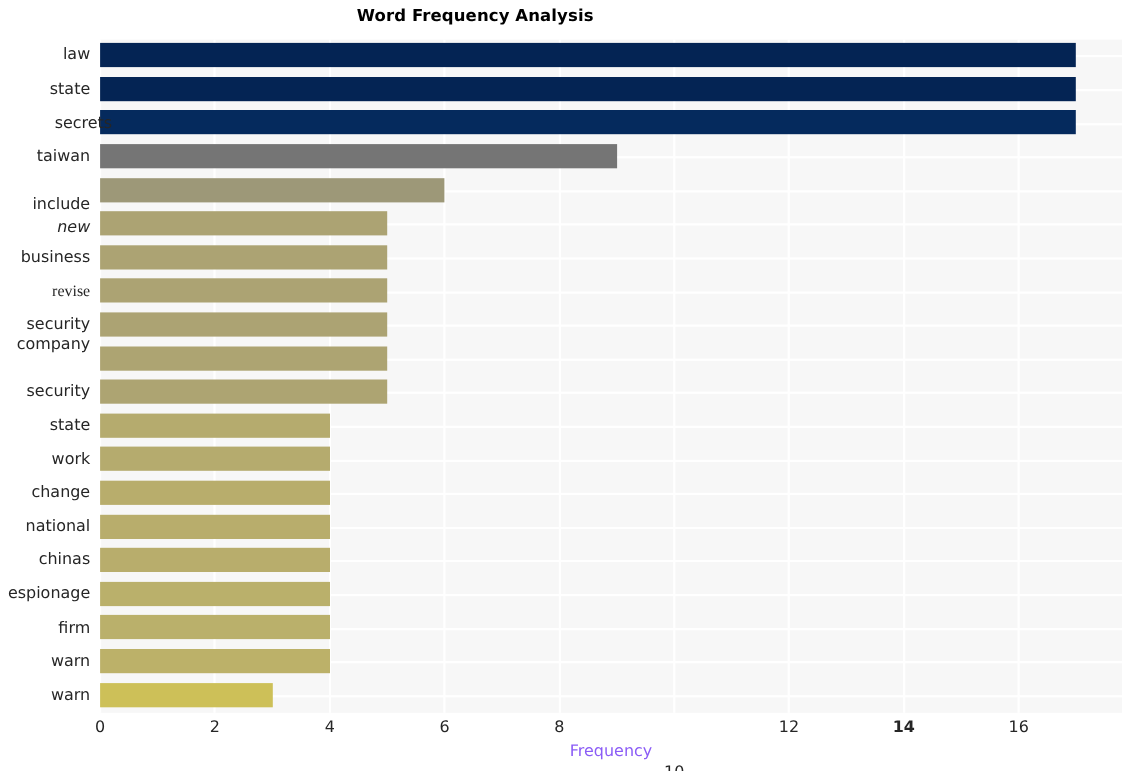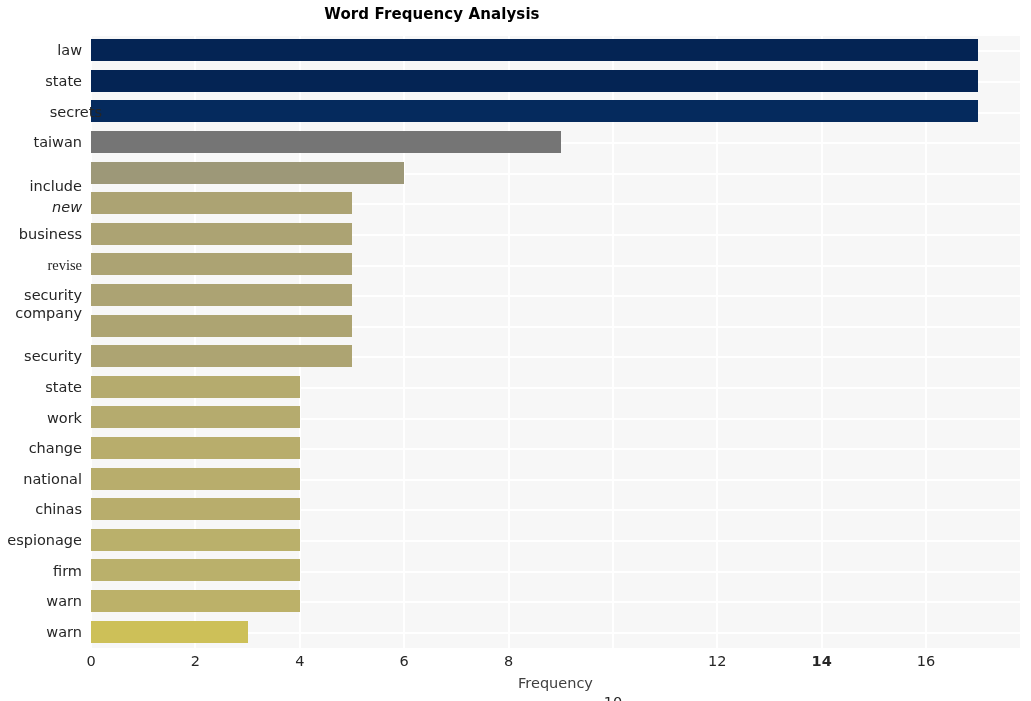--- a/index.html
+++ b/index.html
@@ -92,21 +92,21 @@
     font-size: 14.5px;
     color: #262626;
   }
   #xlabel {
     position: absolute;
     left: 91px;
     top: 675px;
     width: 929px;
     text-align: center;
     font-size: 14.5px;
-    color: #404040;
+    color: #8b5cf6;
   }
 </style>
 </head>
 <body>
 
 <div id="figure">
 
   <div id="chart-title">Word Frequency Analysis</div>
 
   <div id="plot-area">

